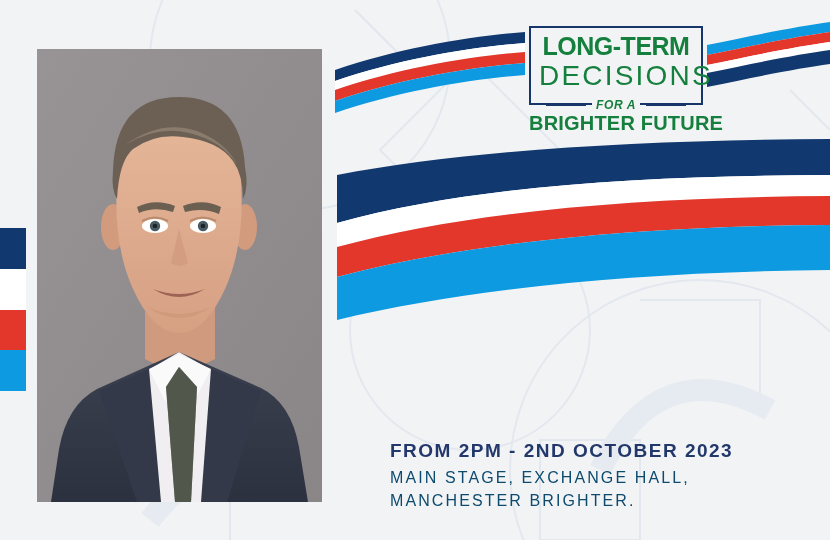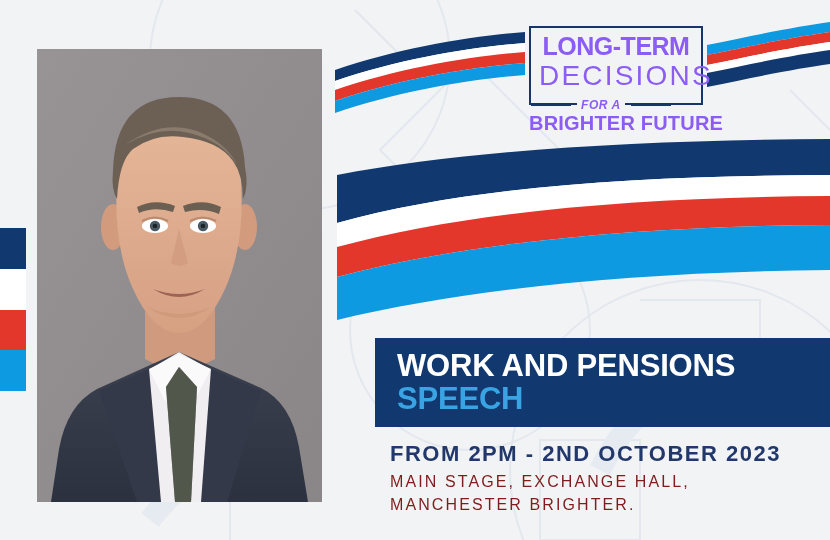--- a/index.html
+++ b/index.html
@@ -60,21 +60,21 @@
   }
 
   
   .logo {
     position: absolute;
     left: 529px;
     top: 26px;
     width: 174px;
     z-index: 8;
     text-align: center;
-    color: #8b5cf6;
+    color: #15803d;
   }
   .logo-box {
     border: 2px solid #16356b;
     padding: 6px 8px 12px 8px;
     position: relative;
   }
   .logo-line1 {
     font-size: 25px;
     font-weight: 700;
     letter-spacing: -0.5px;
@@ -89,20 +89,21 @@
     white-space: nowrap;
     margin-top: 1px;
   }
   .logo-fora-wrap {
     position: absolute;
     left: 0;
     right: 0;
     bottom: -9px;
     display: flex;
     align-items: center;
+    justify-content: center;
     gap: 6px;
   }
   .logo-fora-wrap .rule {
     height: 2px;
     background: #16356b;
     flex: 1 1 auto;
     max-width: 40px;
   }
   .logo-fora {
     font-size: 12px;
@@ -152,32 +153,32 @@
 
   
   .details {
     position: absolute;
     left: 390px;
     top: 437px;
     z-index: 7;
     color: #22386b;
   }
   .detail-date {
-    font-size: 22px;
+    font-size: 19px;
     font-weight: 700;
     letter-spacing: 1.5px;
     line-height: 1.5;
     white-space: nowrap;
   }
   .detail-venue {
     font-size: 16px;
     font-weight: 400;
     letter-spacing: 2.1px;
     line-height: 1.45;
-    color: #7f1d1d;
+    color: #0c4a6e;
     white-space: nowrap;
   }
 </style>
 </head>
 <body>
 
 <div class="poster">
 
   <svg class="bg-watermark" viewBox="0 0 830 540" width="830" height="540" preserveAspectRatio="none">
     <g fill="none" stroke="#e3e8ef" stroke-width="2">
@@ -297,24 +298,20 @@
       <div class="logo-line2">DECISIONS</div>
       <div class="logo-fora-wrap">
         <span class="rule"></span>
         <span class="logo-fora">FOR A</span>
         <span class="rule"></span>
       </div>
     </div>
     <div class="logo-line4">BRIGHTER FUTURE</div>
   </div>
 
-  <div class="title-bar">
-    <div class="title-main">WORK AND PENSIONS</div>
-    <div class="title-sub">SPEECH</div>
-  </div>
 
   <div class="details">
     <div class="detail-date">FROM 2PM - 2ND OCTOBER 2023</div>
     <div class="detail-venue">MAIN STAGE, EXCHANGE HALL,</div>
     <div class="detail-venue">MANCHESTER BRIGHTER.</div>
   </div>
 
 </div>
 
 </body></html>

